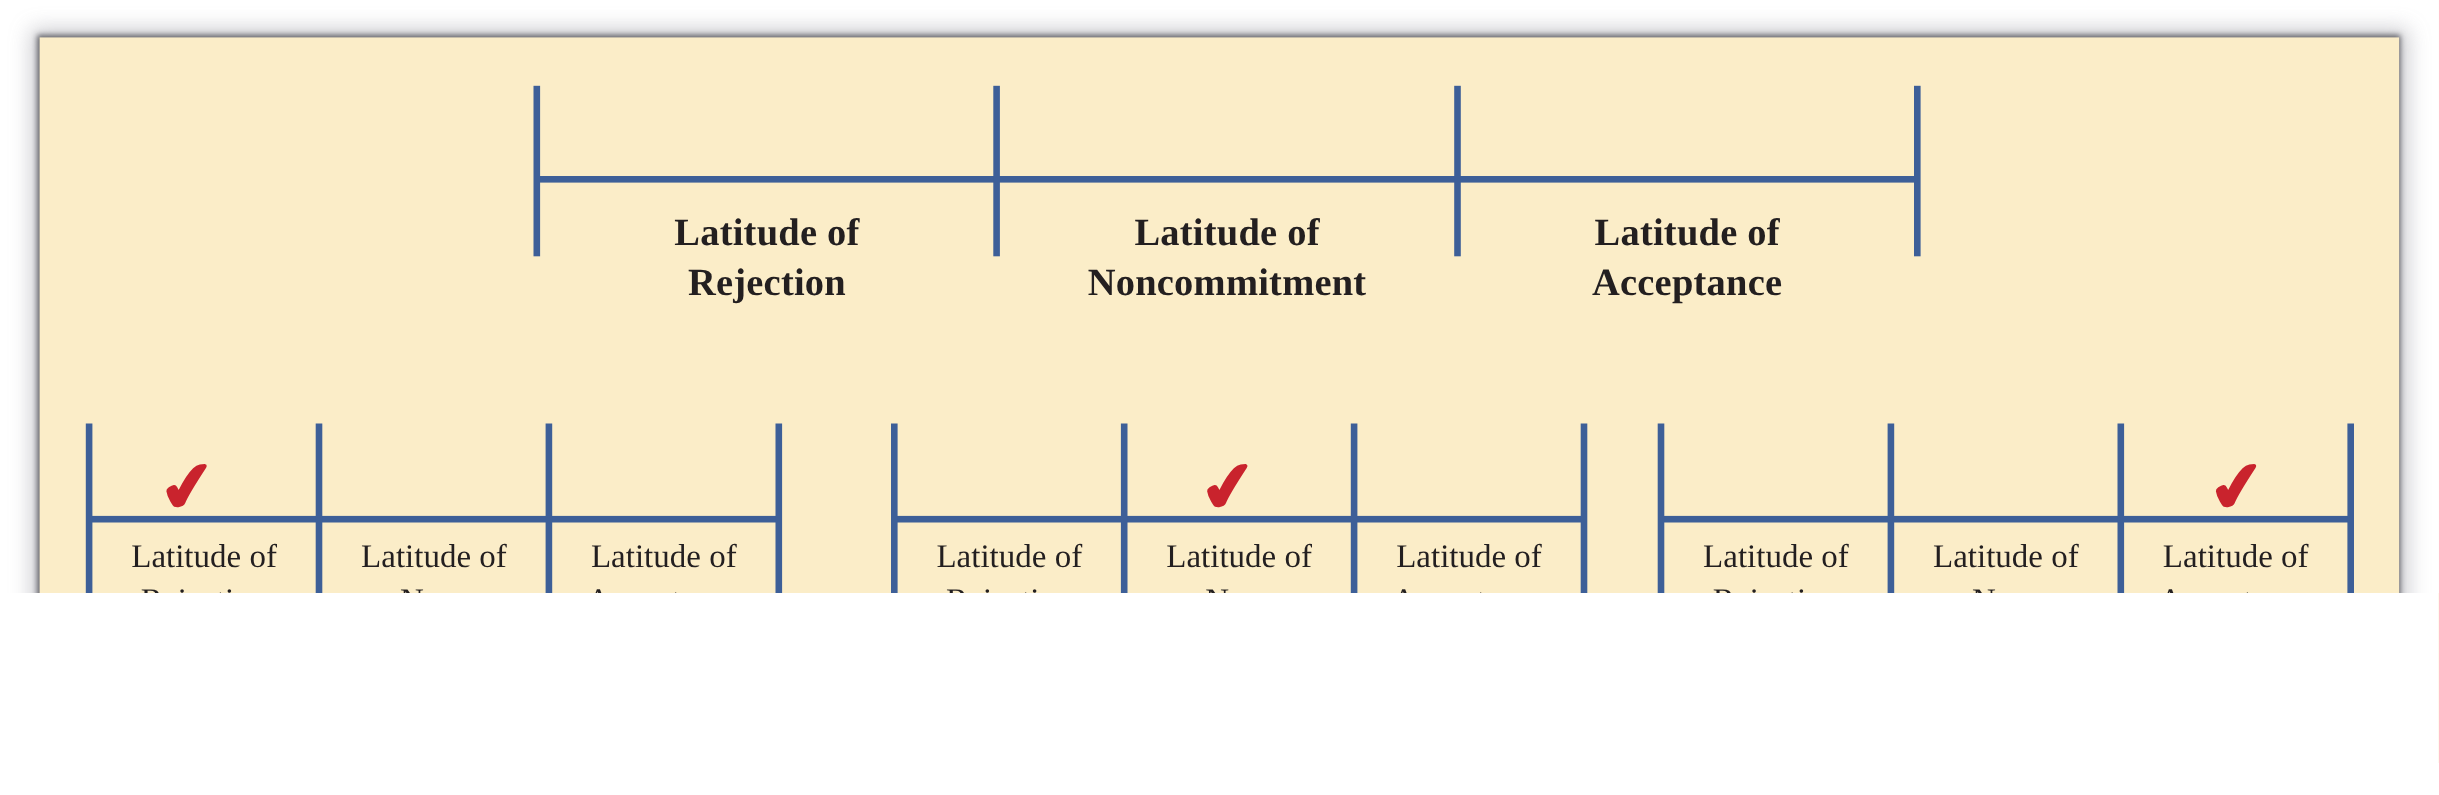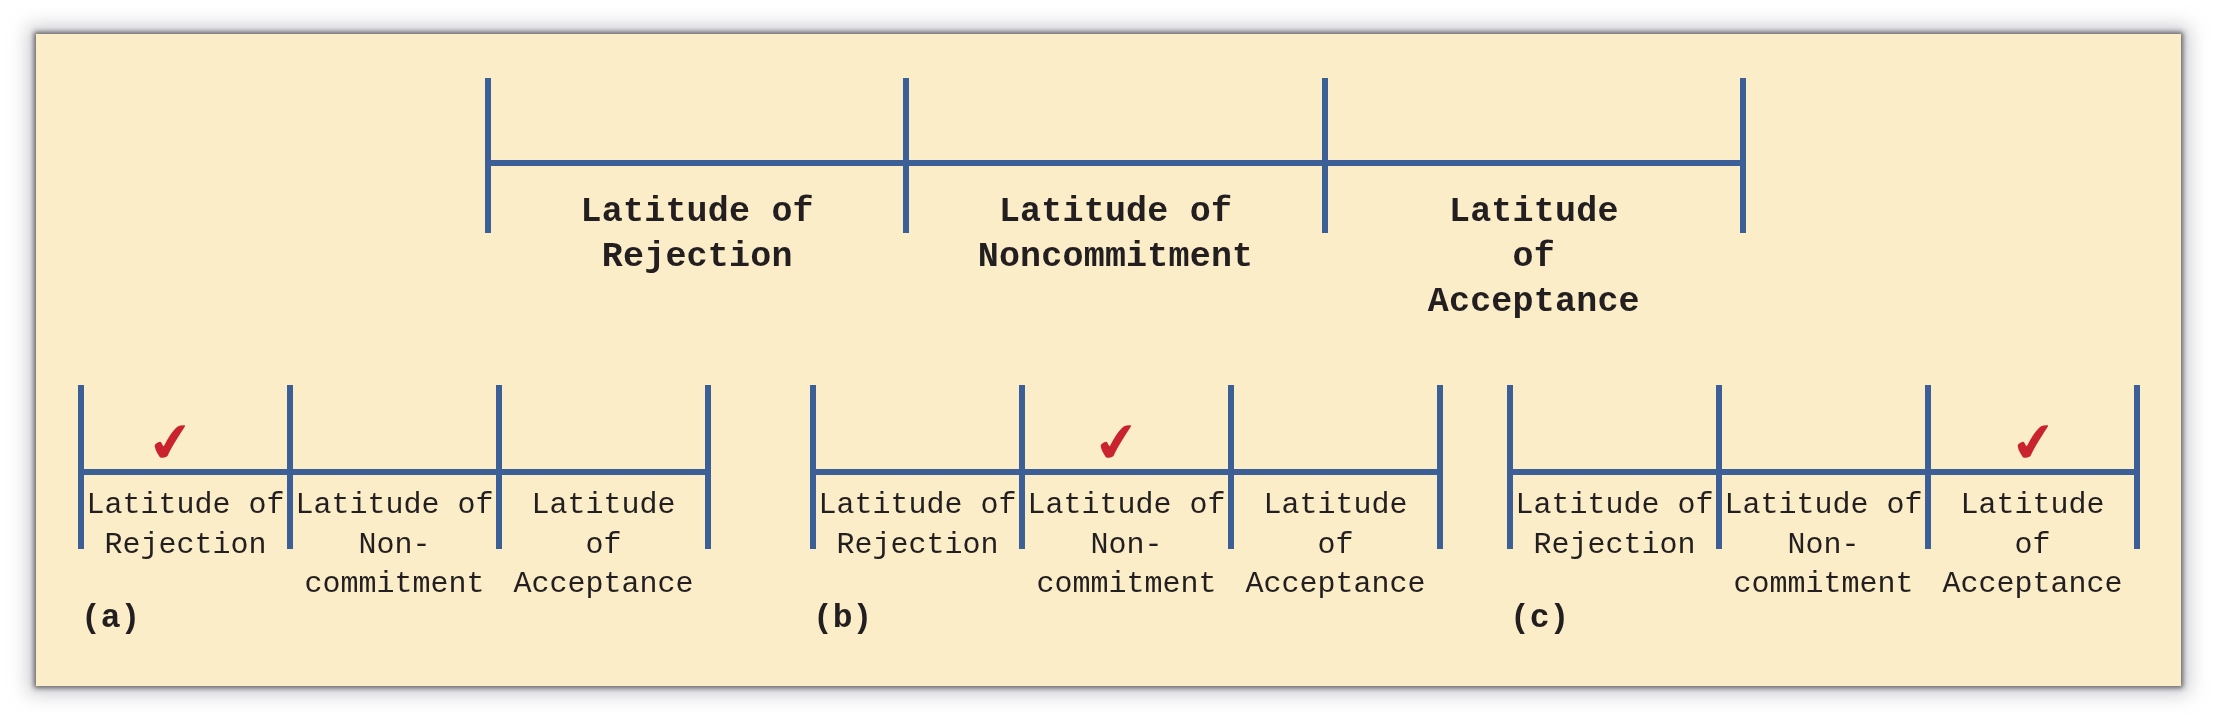--- a/index.html
+++ b/index.html
@@ -5,24 +5,24 @@
   :root{
     --bg:#ffffff;
     --panel:#FBEDC8;
     --line:#3D5F98;
     --text:#231F20;
     --check:#C9232D;
   }
   html,body{margin:0;padding:0;background:var(--bg);}
   #stage{
     position:relative;
-    width:2217px;height:723px;
+    width:2217px;height:539px;
     background:var(--bg);
     overflow:hidden;
-    font-family:Liberation Mono, monospace;
+    font-family:Liberation Serif, serif;
     color:var(--text);
   }
   .panel{
     position:absolute;
     left:36px;top:34px;width:2145px;height:652px;
     background:var(--panel);
     box-shadow:0 0 5px 2px rgba(75,75,82,.85), 0 0 18px 8px rgba(130,130,140,.40);
   }
   
   .scale{position:absolute;}

